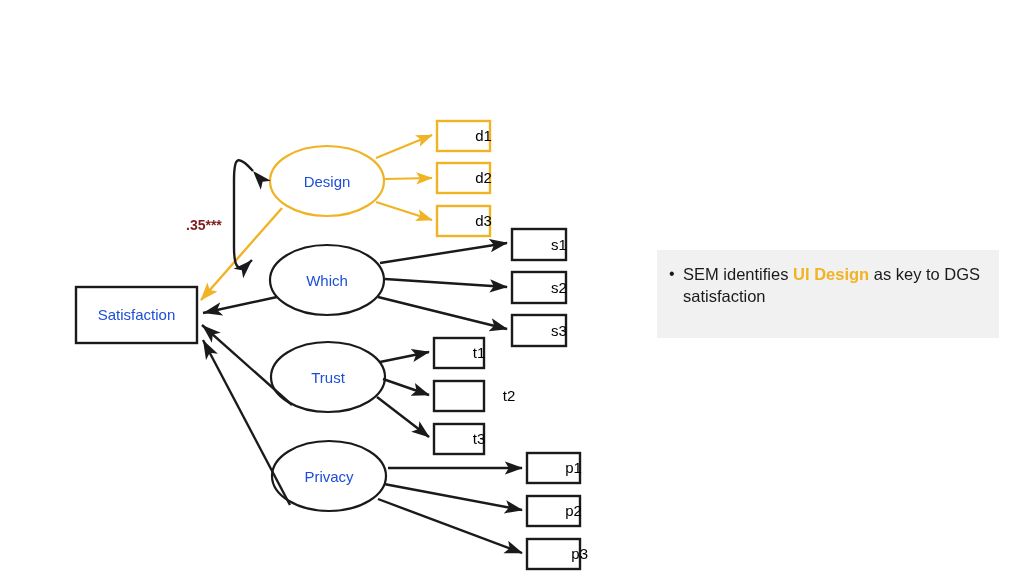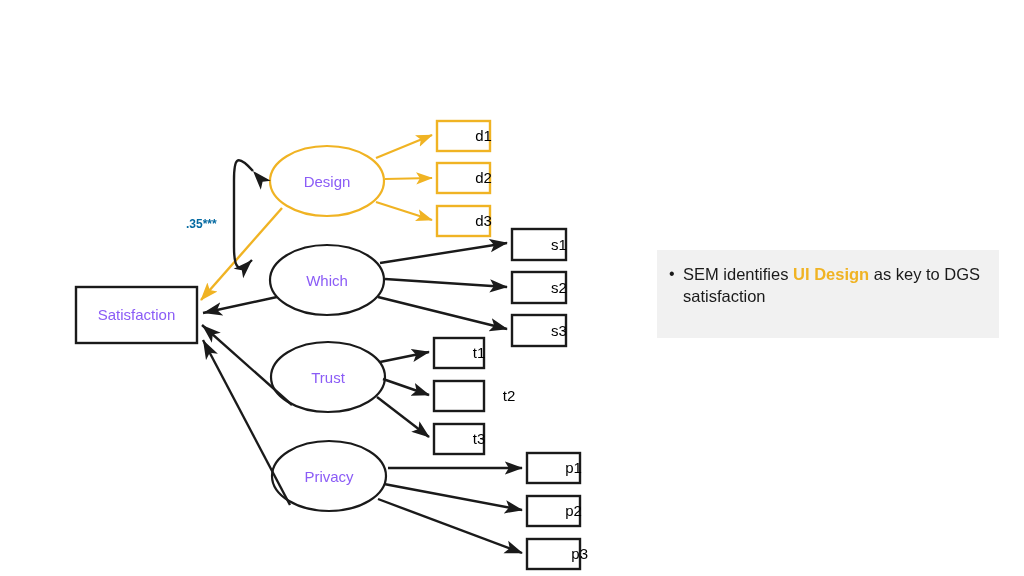--- a/index.html
+++ b/index.html
@@ -35,41 +35,41 @@
   #diagram {
     position: absolute;
     left: 0;
     top: 0;
     width: 1024px;
     height: 576px;
   }
   .node-label {
     position: absolute;
     font-size: 15px;
-    color: #8b5cf6;
+    color: #1d4ed8;
     text-align: center;
     white-space: nowrap;
     pointer-events: none;
   }
   .box-label {
     position: absolute;
     font-size: 15px;
     color: #000000;
     text-align: center;
     white-space: nowrap;
     pointer-events: none;
     padding-left: 20px;
   }
   #path-label {
     position: absolute;
     left: 186px;
     top: 217px;
-    font-size: 12px;
+    font-size: 14px;
     font-weight: bold;
-    color: #0369a1;
+    color: #7f1d1d;
     white-space: nowrap;
   }
   #callout {
     position: absolute;
     left: 657px;
     top: 250px;
     width: 342px;
     height: 88px;
     background: #f1f1f1;
   }

